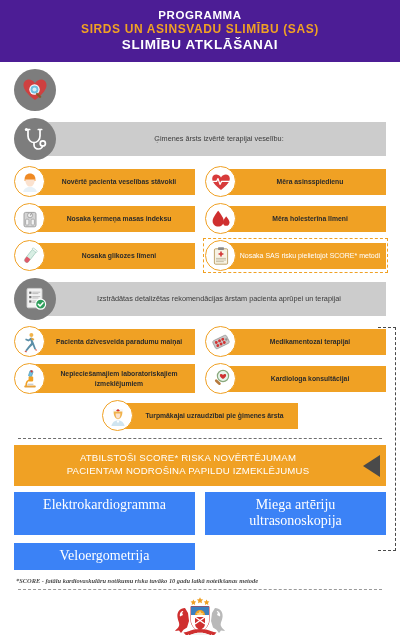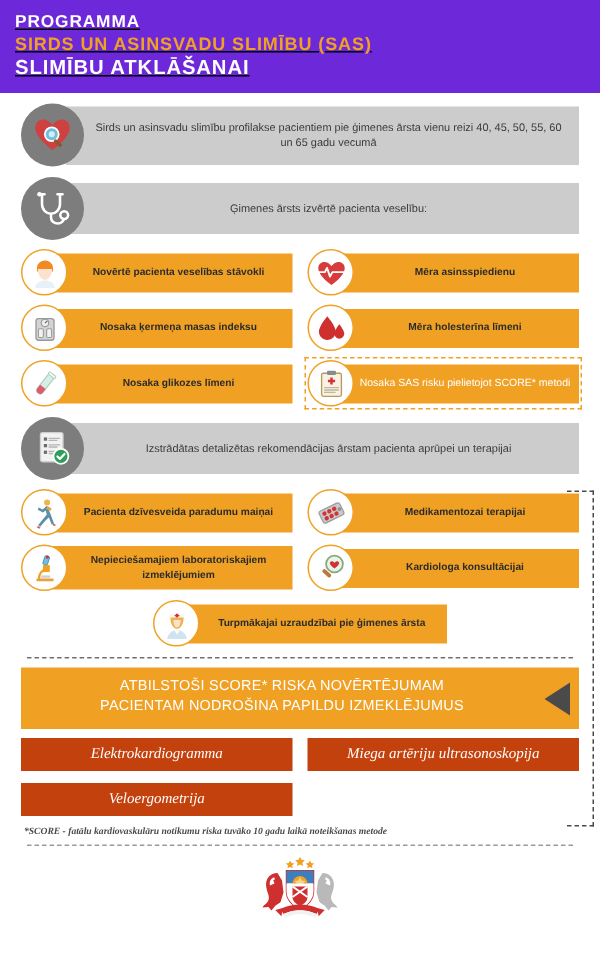--- a/index.html
+++ b/index.html
@@ -6,24 +6,23 @@
   body {
     width:400px; height:635px;
     background:#ffffff;
     font-family:"Liberation Sans", sans-serif;
     overflow:hidden;
     position:relative;
   }
 
   
   .header {
-    background:#6d28d9;
+    background:#4c1d95;
     padding:8px 10px 9px;
-    text-align:left;
-    text-decoration:underline;
+    text-align:center;
   }
   .header .line {
     font-weight:bold;
     letter-spacing:0.6px;
     line-height:1.22;
   }
   .header .l1 { color:#ffffff; font-size:11.5px; }
   .header .l2 { color:#f0a124; font-size:12px; }
   .header .l3 { color:#ffffff; font-size:13.5px; }
 
@@ -137,25 +136,24 @@
     width:0; height:0;
     border-top:11px solid transparent;
     border-bottom:11px solid transparent;
     border-right:17px solid #4a4a4a;
   }
 
   
   .exams { display:flex; flex-wrap:wrap; gap:8px 10px; margin-top:6px; }
   .exam {
     flex:0 0 calc(50% - 5px);
-    background:#c2410c;
+    background:#3b82f6;
     color:#ffffff;
     font-family:"Liberation Serif", serif;
-    font-style:italic;
-    font-size:10px;
+    font-size:14px;
     text-align:center;
     padding:5px 3px 6px;
   }
 
   .footnote {
     font-family:"Liberation Serif", serif;
     font-style:italic;
     font-weight:bold;
     font-size:6.4px;
     color:#4a4a4a;
@@ -190,34 +188,33 @@
   <div class="banner-row">
     <div class="bcircle">
       <svg width="30" height="30" viewBox="0 0 30 30">
         <path d="M15 25 C6 18.5 3.5 13.5 3.5 10 C3.5 6.8 6 4.6 8.8 4.6 C11 4.6 13.4 5.9 15 8.3 C16.6 5.9 19 4.6 21.2 4.6 C24 4.6 26.5 6.8 26.5 10 C26.5 13.5 24 18.5 15 25 Z" fill="#cf4040"></path>
         <circle cx="14.5" cy="14.5" r="5.2" fill="#ffffff"></circle>
         <circle cx="14.5" cy="14.5" r="4" fill="#6fc0e0"></circle>
         <circle cx="14.5" cy="14.5" r="2" fill="#d8eef7"></circle>
         <rect x="17" y="17.4" width="6.4" height="2.3" rx="1.1" fill="#8a5a2b" transform="rotate(42 17 17.4)"></rect>
       </svg>
     </div>
-    <div class="bbar">Sirds un asinsvadu slimību profilakse pacientiem pie ģimenes  ārsta vienu reizi 40, 45, 50, 55, 60 un 65 gadu vecumā</div>
   </div>
 
   <div class="banner-row">
     <div class="bcircle">
       <svg width="30" height="30" viewBox="0 0 30 30">
         <path d="M8 5.5 L8 12 C8 16 11 18.5 14 18.5 C17 18.5 20 16 20 12 L20 5.5" fill="none" stroke="#ffffff" stroke-width="1.7"></path>
         <path d="M6.3 5.5 L9.7 5.5 M18.3 5.5 L21.7 5.5" stroke="#ffffff" stroke-width="1.7" stroke-linecap="round"></path>
         <path d="M14 18.5 L14 21 C14 23.6 16.4 25 18.6 25 C20.8 25 22.6 23.4 22.6 21.4" fill="none" stroke="#ffffff" stroke-width="1.7"></path>
         <circle cx="22.8" cy="19.4" r="2.6" fill="none" stroke="#ffffff" stroke-width="1.7"></circle>
         <circle cx="6.3" cy="5.5" r="1.5" fill="#ffffff"></circle>
       </svg>
     </div>
-    <div class="bbar">Ģimenes ārsts izvērtē pacienta veselību:</div>
+    <div class="bbar">Ģimenes ārsts izvērtē terapijai veselību:</div>
   </div>
 
   <div class="grid">
     <div class="col">
 
       <div class="card">
         <div class="ccircle">
           <svg width="22" height="22" viewBox="0 0 22 22">
             <path d="M11 2.6 C7.6 2.6 5.6 5 5.6 8.2 L5.6 10 L16.4 10 L16.4 8.2 C16.4 5 14.4 2.6 11 2.6 Z" fill="#ef8a24"></path>
             <path d="M6.2 8.4 C6.2 12.4 8.3 15.6 11 15.6 C13.7 15.6 15.8 12.4 15.8 8.4 Z" fill="#fbe2cf"></path>

